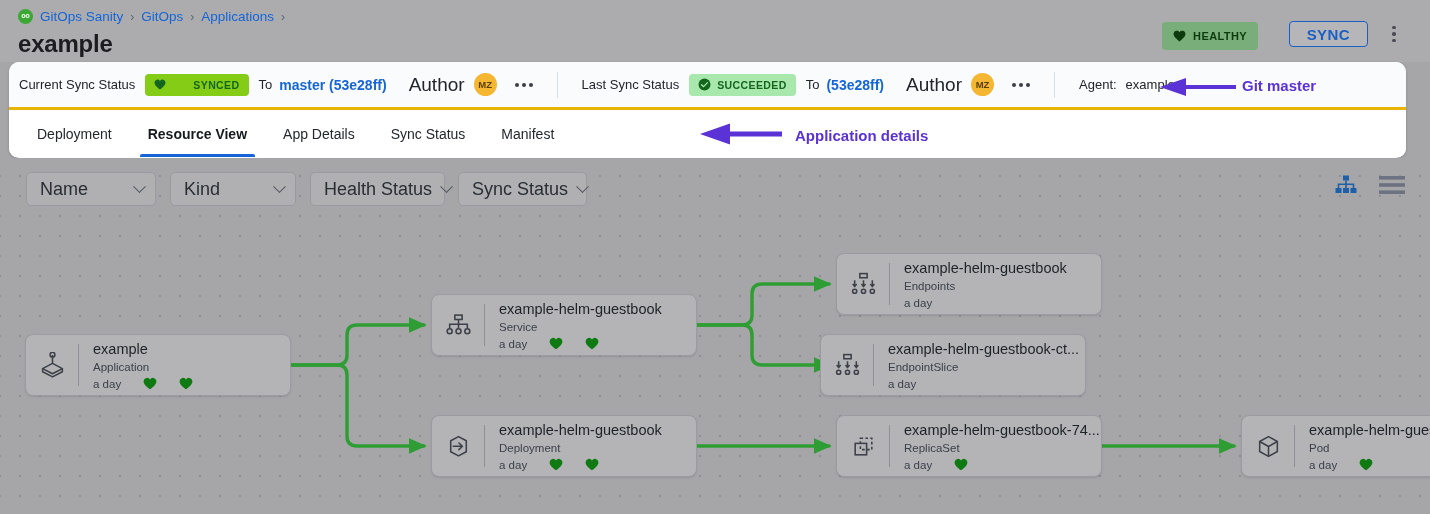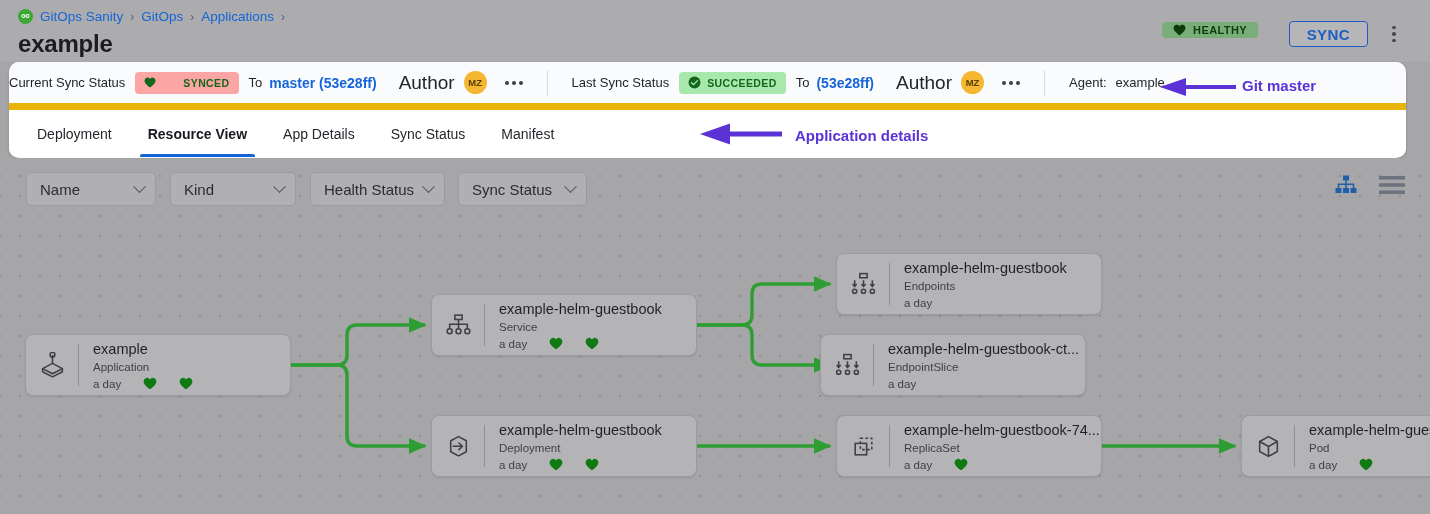--- a/index.html
+++ b/index.html
@@ -30,21 +30,21 @@
   .bc-logo svg { display: block; }
   .bc-link { color: #1565d8; font-size: 13.5px; white-space: nowrap; cursor: pointer; }
   .bc-sep { color: #5a6475; font-size: 12px; }
   .page-title {
     position: absolute; left: 18px; top: 30px;
     font-size: 24px; font-weight: bold; color: #1d1d21;
     letter-spacing: -0.2px;
   }
   .health-badge {
     position: absolute; right: 172px; top: 22px;
-    height: 16px; padding: 0 11px;
+    height: 28px; padding: 0 11px;
     background: #79ad79; border-radius: 4px;
     display: flex; align-items: center; gap: 7px;
     font-size: 11px; font-weight: bold; color: #0d3b0d;
     letter-spacing: 0.4px;
   }
   .sync-button {
     position: absolute; right: 62px; top: 21px;
     height: 26px; padding: 0 17px;
     border: 1px solid #1c5fc4; border-radius: 4px;
     background: #b6b6b9;
@@ -65,38 +65,39 @@
     position: absolute; left: 9px; top: 62px;
     width: 1397px; height: 96px;
     background: #fbfcfe;
     border-radius: 10px 10px 10px 10px;
     box-shadow: 0 1px 3px rgba(0,0,0,.18);
     overflow: hidden;
   }
   .panel-top {
     position: relative; height: 48px;
     display: flex; align-items: center;
-    border-bottom: 7px solid #eab308;
+    padding-left: 10px;
+    border-bottom: 3px solid #eab308;
     background: #fafbfd;
   }
   .panel-bottom {
     position: relative; height: 47px;
     background: #ffffff;
     display: flex; align-items: flex-end;
   }
 
   .sync-group { display: flex; align-items: center; height: 48px; }
   .sg-label { font-size: 13px; color: #22252b; white-space: nowrap; }
   .pill {
     height: 22px; padding: 0 9px; border-radius: 4px;
     display: inline-flex; align-items: center; gap: 6px;
     font-size: 10.5px; font-weight: bold; letter-spacing: 0.4px;
     margin: 0 10px;
   }
-  .pill.synced { background: #fca5a5; color: #14661c; gap: 27px; }
+  .pill.synced { background: #84cc16; color: #14661c; gap: 27px; }
   .pill.succeeded { background: #a8e8ad; color: #14661c; }
   .to-label { font-size: 13px; color: #22252b; margin-right: 7px; }
   .rev-link { font-size: 14px; font-weight: bold; color: #1565d8; white-space: nowrap; cursor: pointer; }
   .author-label { font-size: 19px; color: #22252b; margin: 0 9px 0 22px; }
   .avatar {
     width: 23px; height: 23px; border-radius: 50%;
     background: #f5b731; color: #5a4100;
     font-size: 9.5px; font-weight: bold;
     display: flex; align-items: center; justify-content: center;
     flex: 0 0 auto; cursor: pointer;
@@ -143,21 +144,21 @@
 
   
   .filterbar { position: absolute; left: 0; top: 14px; width: 1430px; height: 40px; }
   .filter {
     position: absolute; top: 0; height: 34px;
     border: 1px solid #9a9aa0; border-radius: 5px;
     background: #b0b0b3;
     display: flex; align-items: center; justify-content: space-between;
     padding: 0 11px 0 13px; cursor: pointer;
   }
-  .filter span { font-size: 15px; color: #2a2d33; white-space: nowrap; }
+  .filter span { font-size: 18px; color: #2a2d33; white-space: nowrap; }
   .chev { width: 9px; height: 9px; border-right: 1.6px solid #55585f; border-bottom: 1.6px solid #55585f;
           transform: rotate(45deg) translate(-2px,-2px); flex: 0 0 auto; margin-left: 10px; }
   .viewicons { position: absolute; right: 25px; top: 3px; display: flex; align-items: center; gap: 22px; }
   .vi { cursor: pointer; display: block; }
 
   
   .edges { position: absolute; left: 0; top: 0; width: 1430px; height: 356px; pointer-events: none; }
 
   
   .node {

